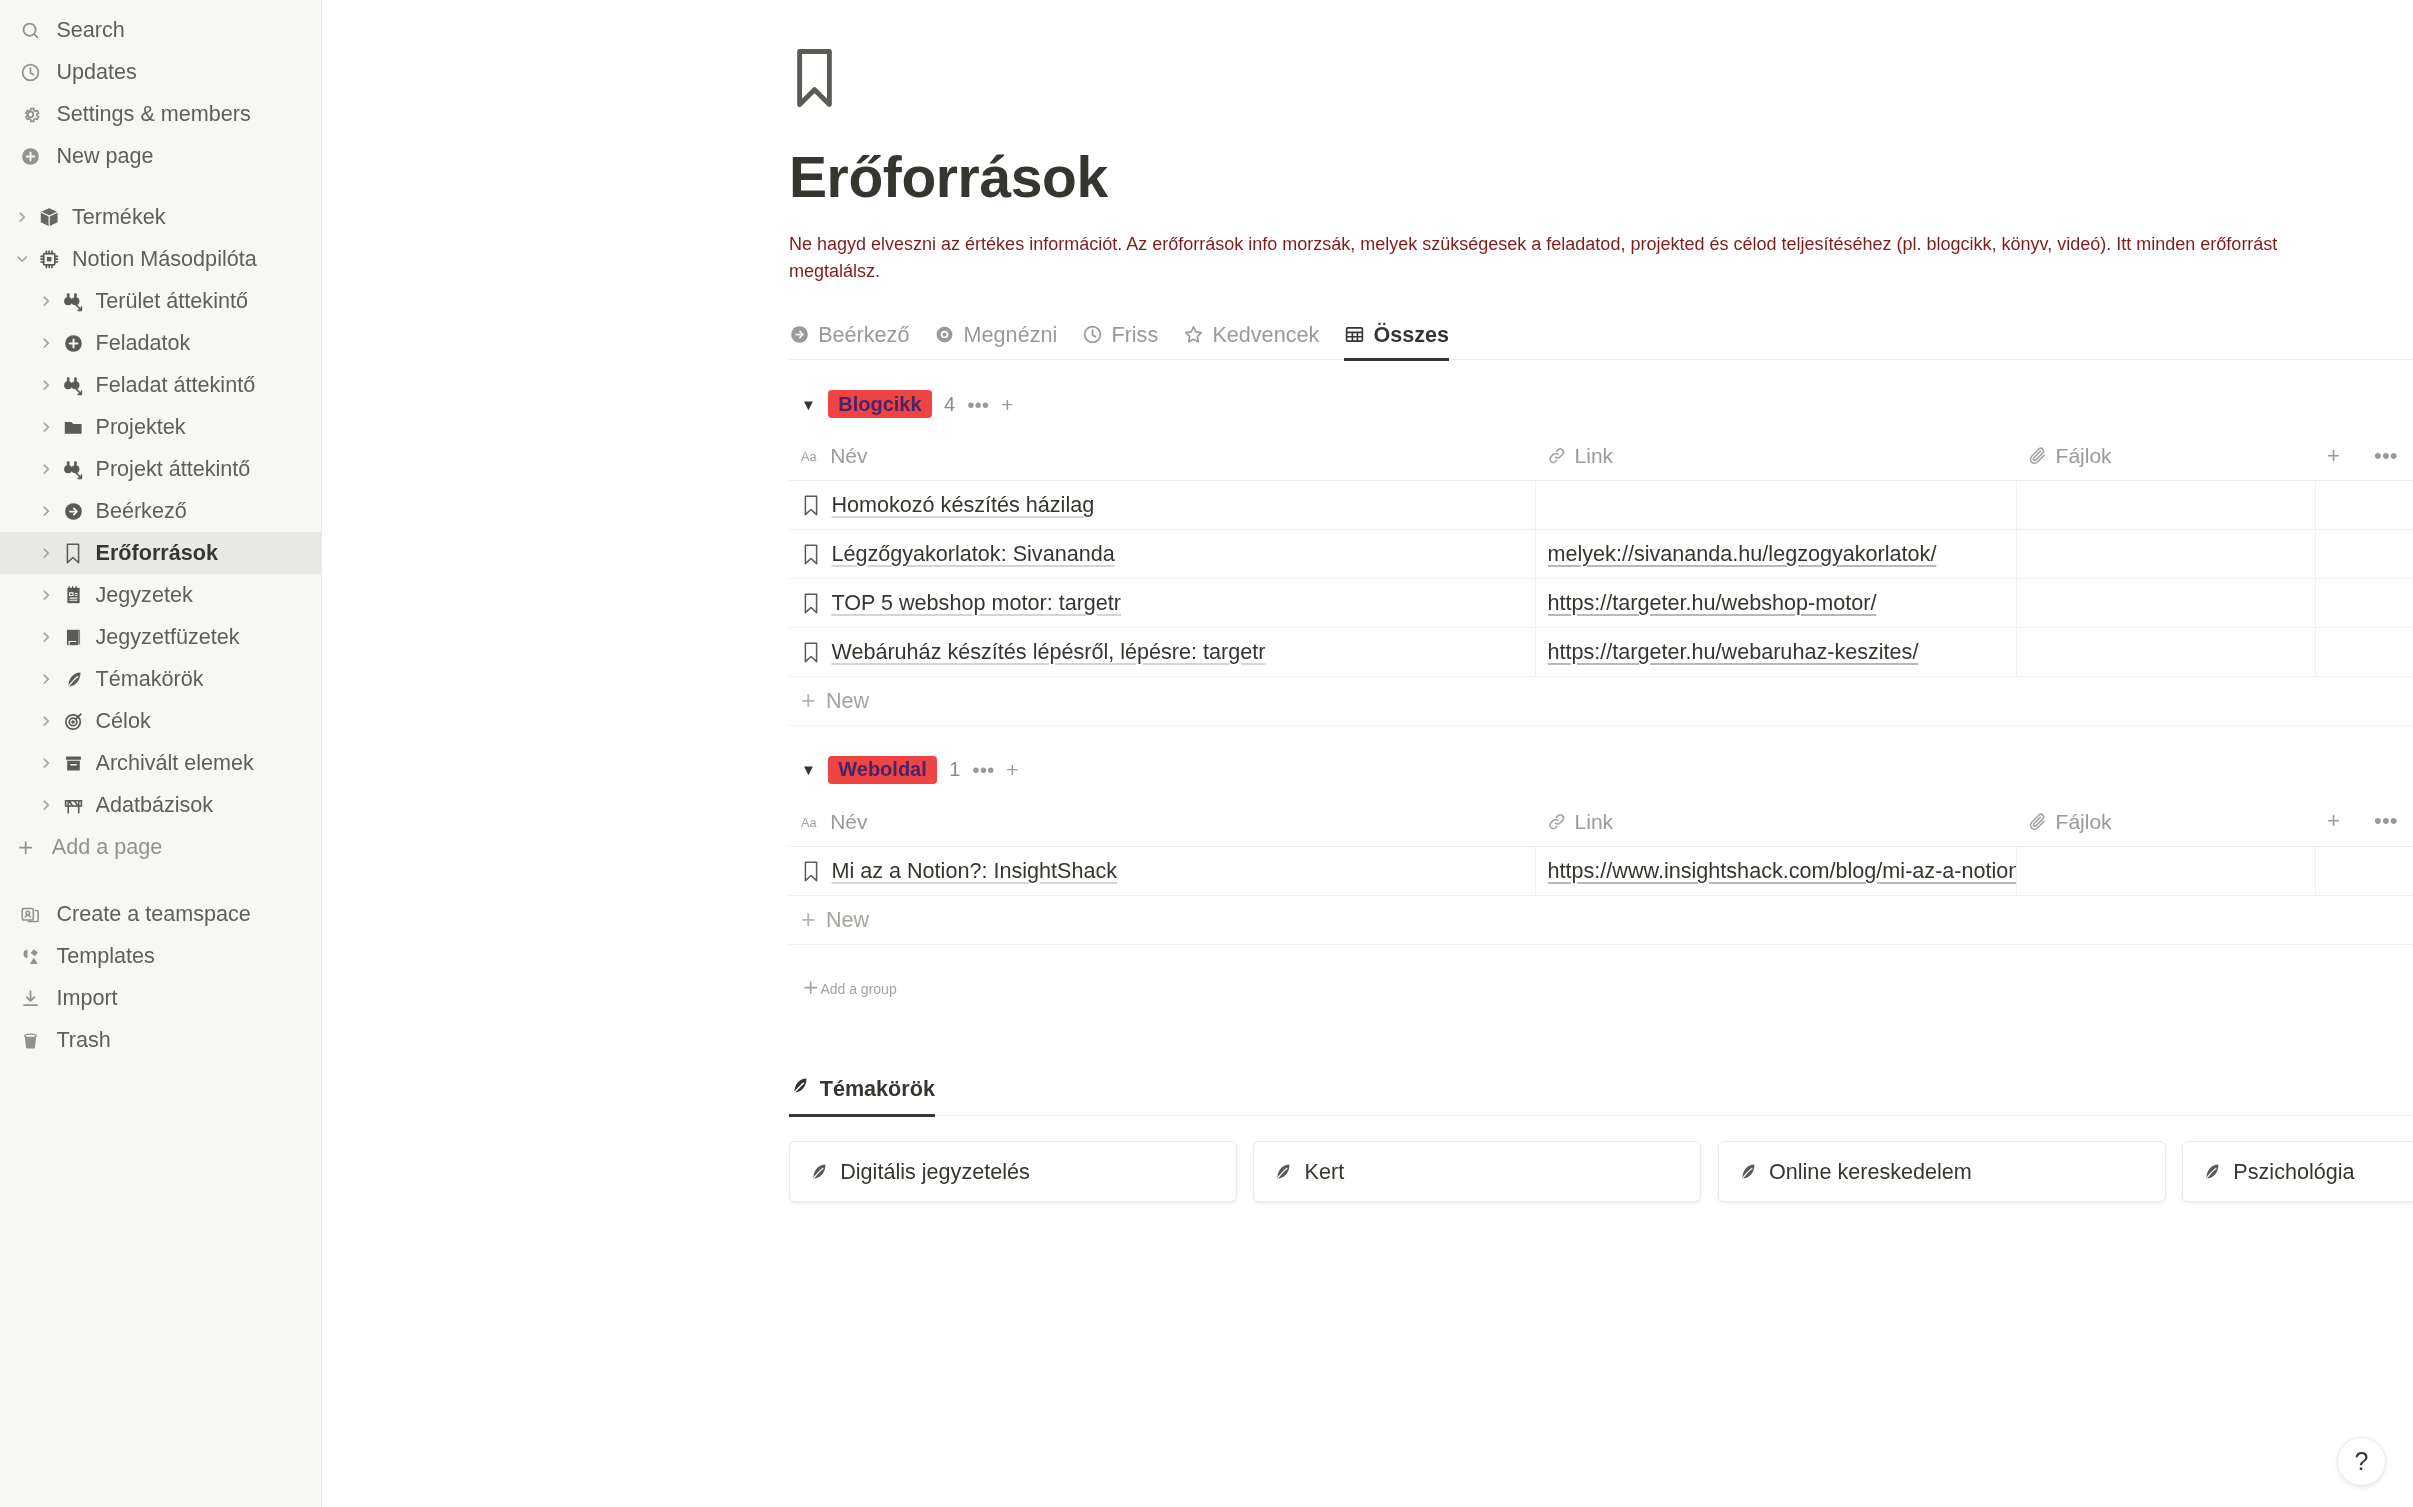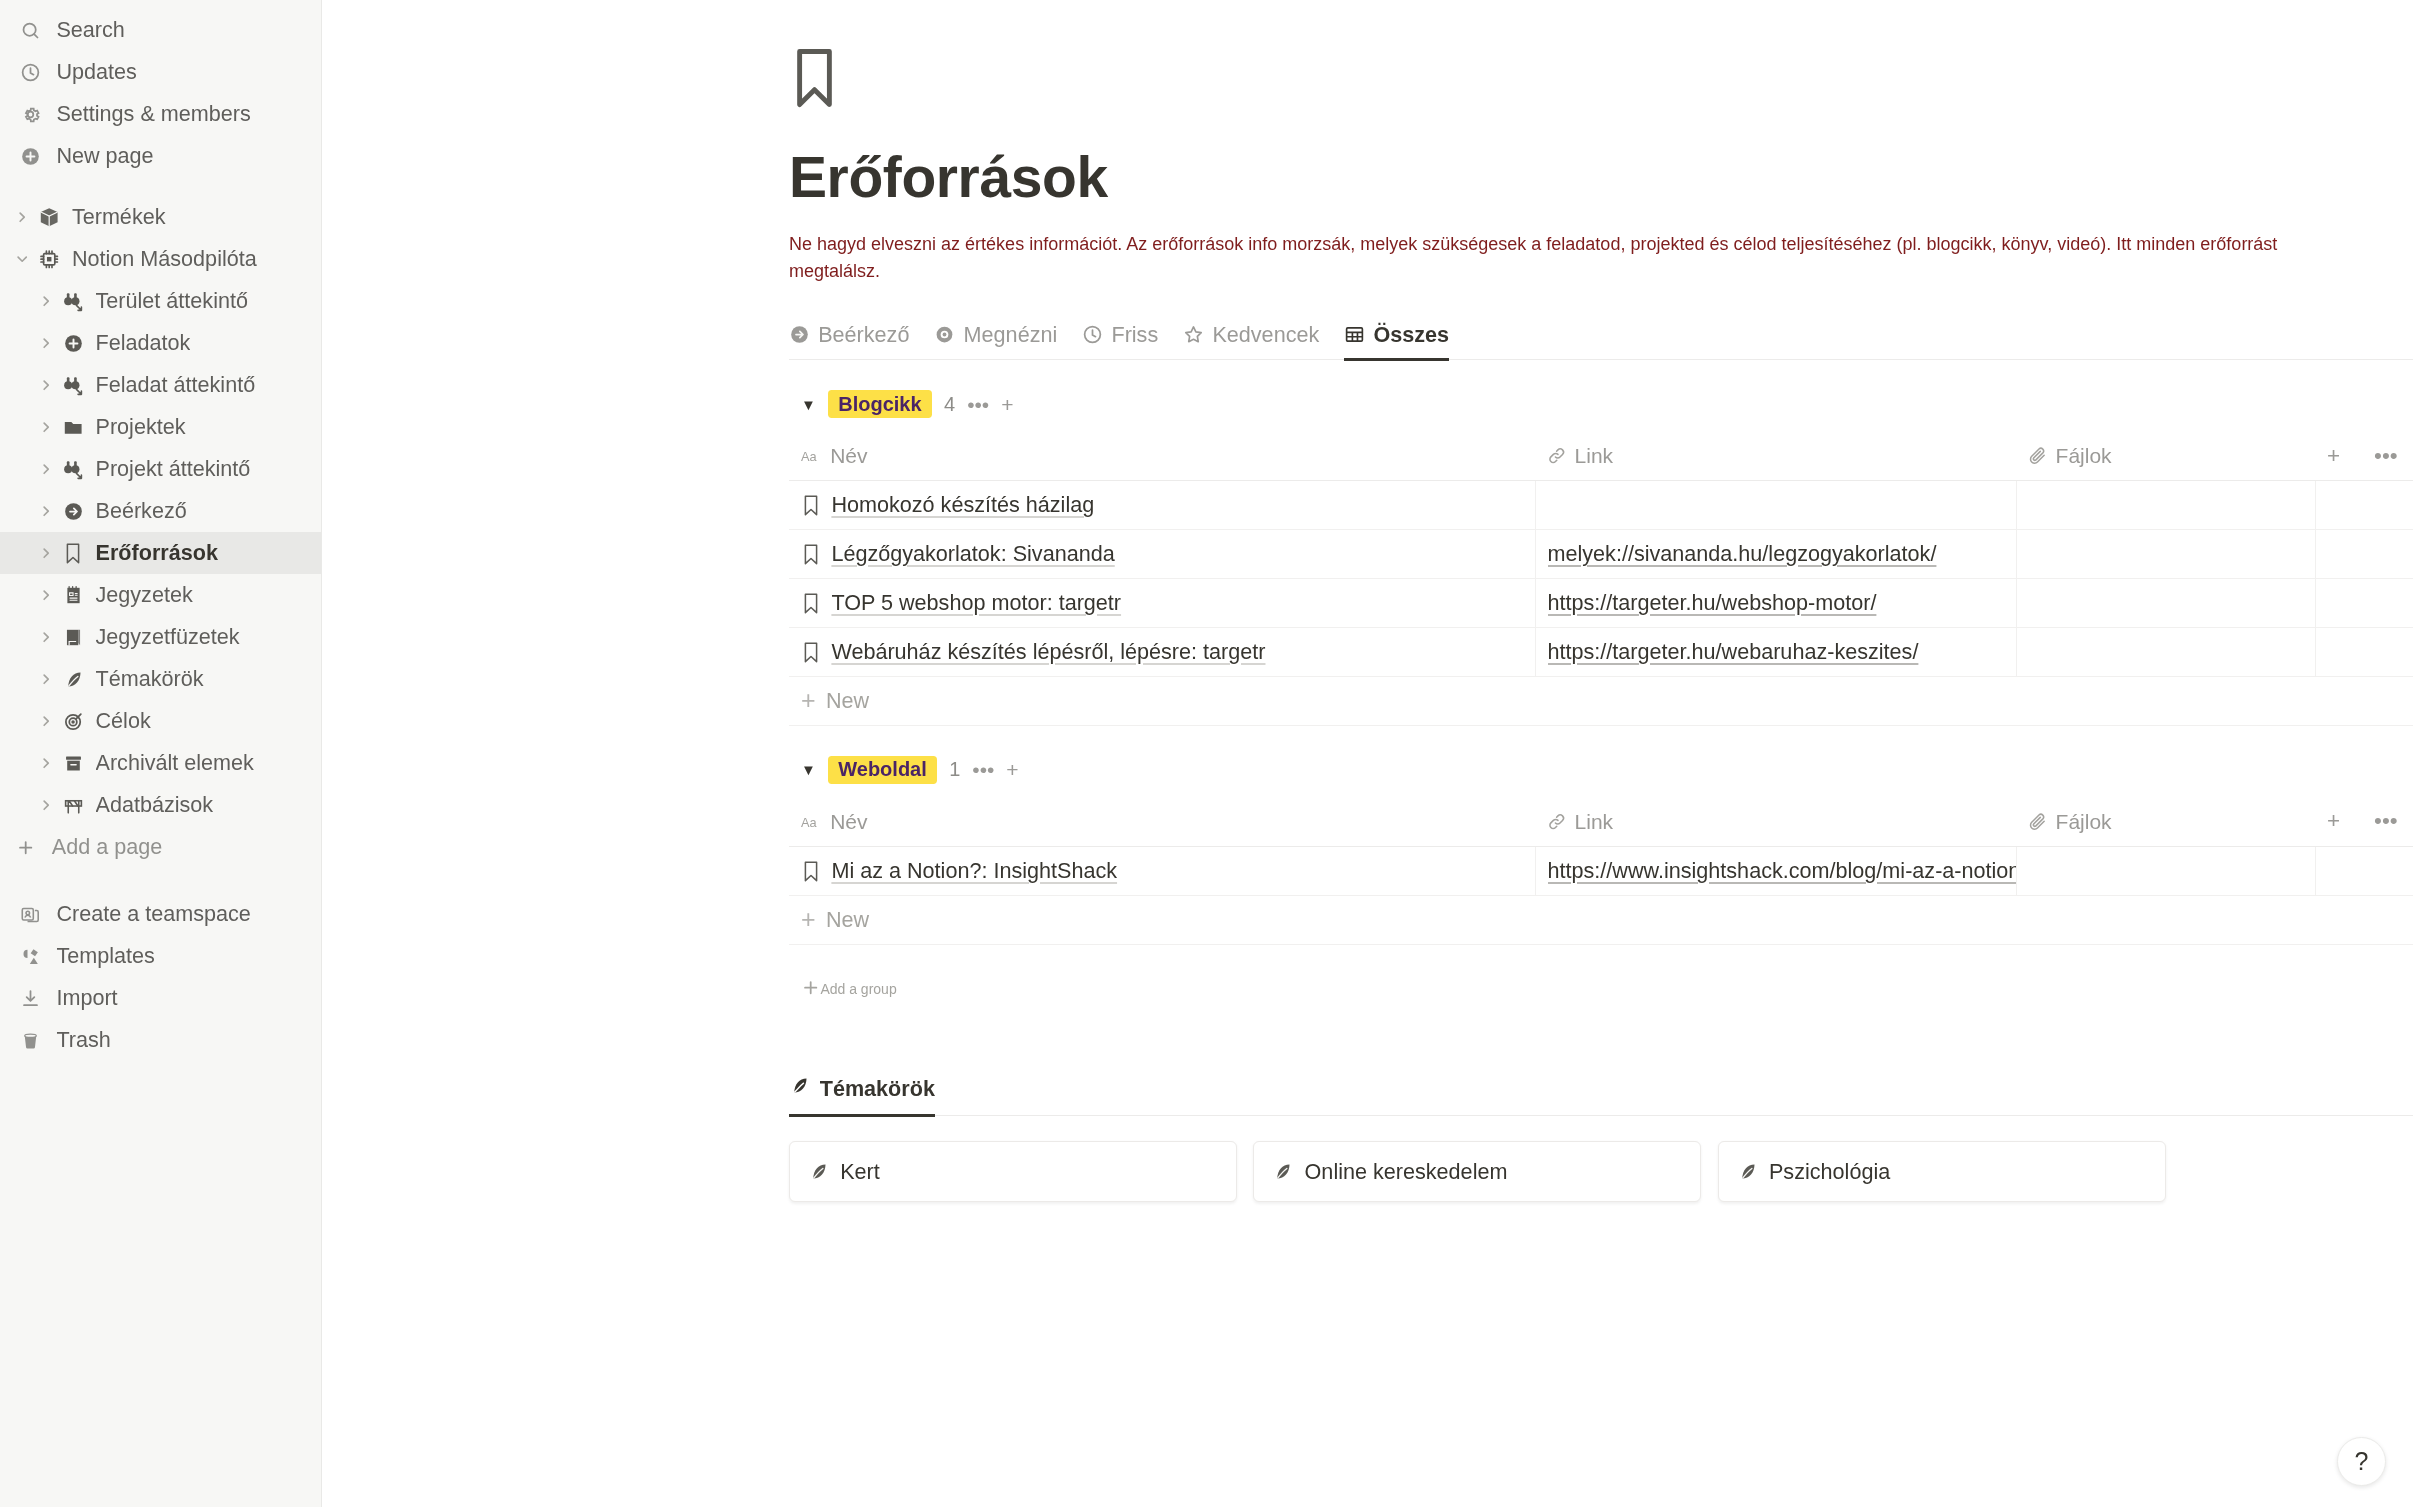--- a/index.html
+++ b/index.html
@@ -96,21 +96,21 @@
   }
   .view-tab.active { color: #37352f; font-weight: 700; border-bottom-color: #37352f; }
   .view-tab .vi { display:flex; align-items:center; color:#9b9a97; }
   .view-tab.active .vi { color:#37352f; }
 
   
   .group { margin-top: 27px; }
   .group-head { display:flex; align-items:center; gap: 12px; height:34px; padding-left: 12px; }
   .group-caret { color:#37352f; font-size:15px; cursor:pointer; }
   .group-tag {
-    background: #fde047; color: #4a2466;
+    background: #ef4444; color: #4a2466;
     font-size: 20px; font-weight: 600;
     padding: 2.2px 10.4px; border-radius: 3.7px; cursor:pointer;
   }
   .group-count { font-size: 20px; color:#8d8c88; }
   .group-dots, .group-plus { color:#9b9a97; font-size:21px; cursor:pointer; line-height:1; }
 
   table.db { border-collapse: collapse; width: 1847px; table-layout: fixed; margin-top: 10.4px; }
   table.db col.c-name { width: 746px; }
   table.db col.c-link { width: 481px; }
   table.db col.c-file { width: 299px; }
@@ -809,20 +809,29 @@
           </div>
         </div>
         <div class="cards" id="cards-root">
             <div class="card">
               <span class="ci">
                 <svg width="21" height="21" viewBox="0 0 24 24" fill="currentColor">
                   <path d="M20 4c0 9-6 16-14 16 0-9 6-16 14-16z"></path>
                   <path d="M6.5 19.5C10 15 13 11.5 17 8.5" stroke="#f7f7f5" stroke-width="1.5" fill="none" stroke-linecap="round"></path>
                 </svg>
               </span>
+              <span>Digitális jegyzetelés</span>
+            </div>
+            <div class="card">
+              <span class="ci">
+                <svg width="21" height="21" viewBox="0 0 24 24" fill="currentColor">
+                  <path d="M20 4c0 9-6 16-14 16 0-9 6-16 14-16z"></path>
+                  <path d="M6.5 19.5C10 15 13 11.5 17 8.5" stroke="#f7f7f5" stroke-width="1.5" fill="none" stroke-linecap="round"></path>
+                </svg>
+              </span>
               <span>Kert</span>
             </div>
             <div class="card">
               <span class="ci">
                 <svg width="21" height="21" viewBox="0 0 24 24" fill="currentColor">
                   <path d="M20 4c0 9-6 16-14 16 0-9 6-16 14-16z"></path>
                   <path d="M6.5 19.5C10 15 13 11.5 17 8.5" stroke="#f7f7f5" stroke-width="1.5" fill="none" stroke-linecap="round"></path>
                 </svg>
               </span>
               <span>Online kereskedelem</span>

